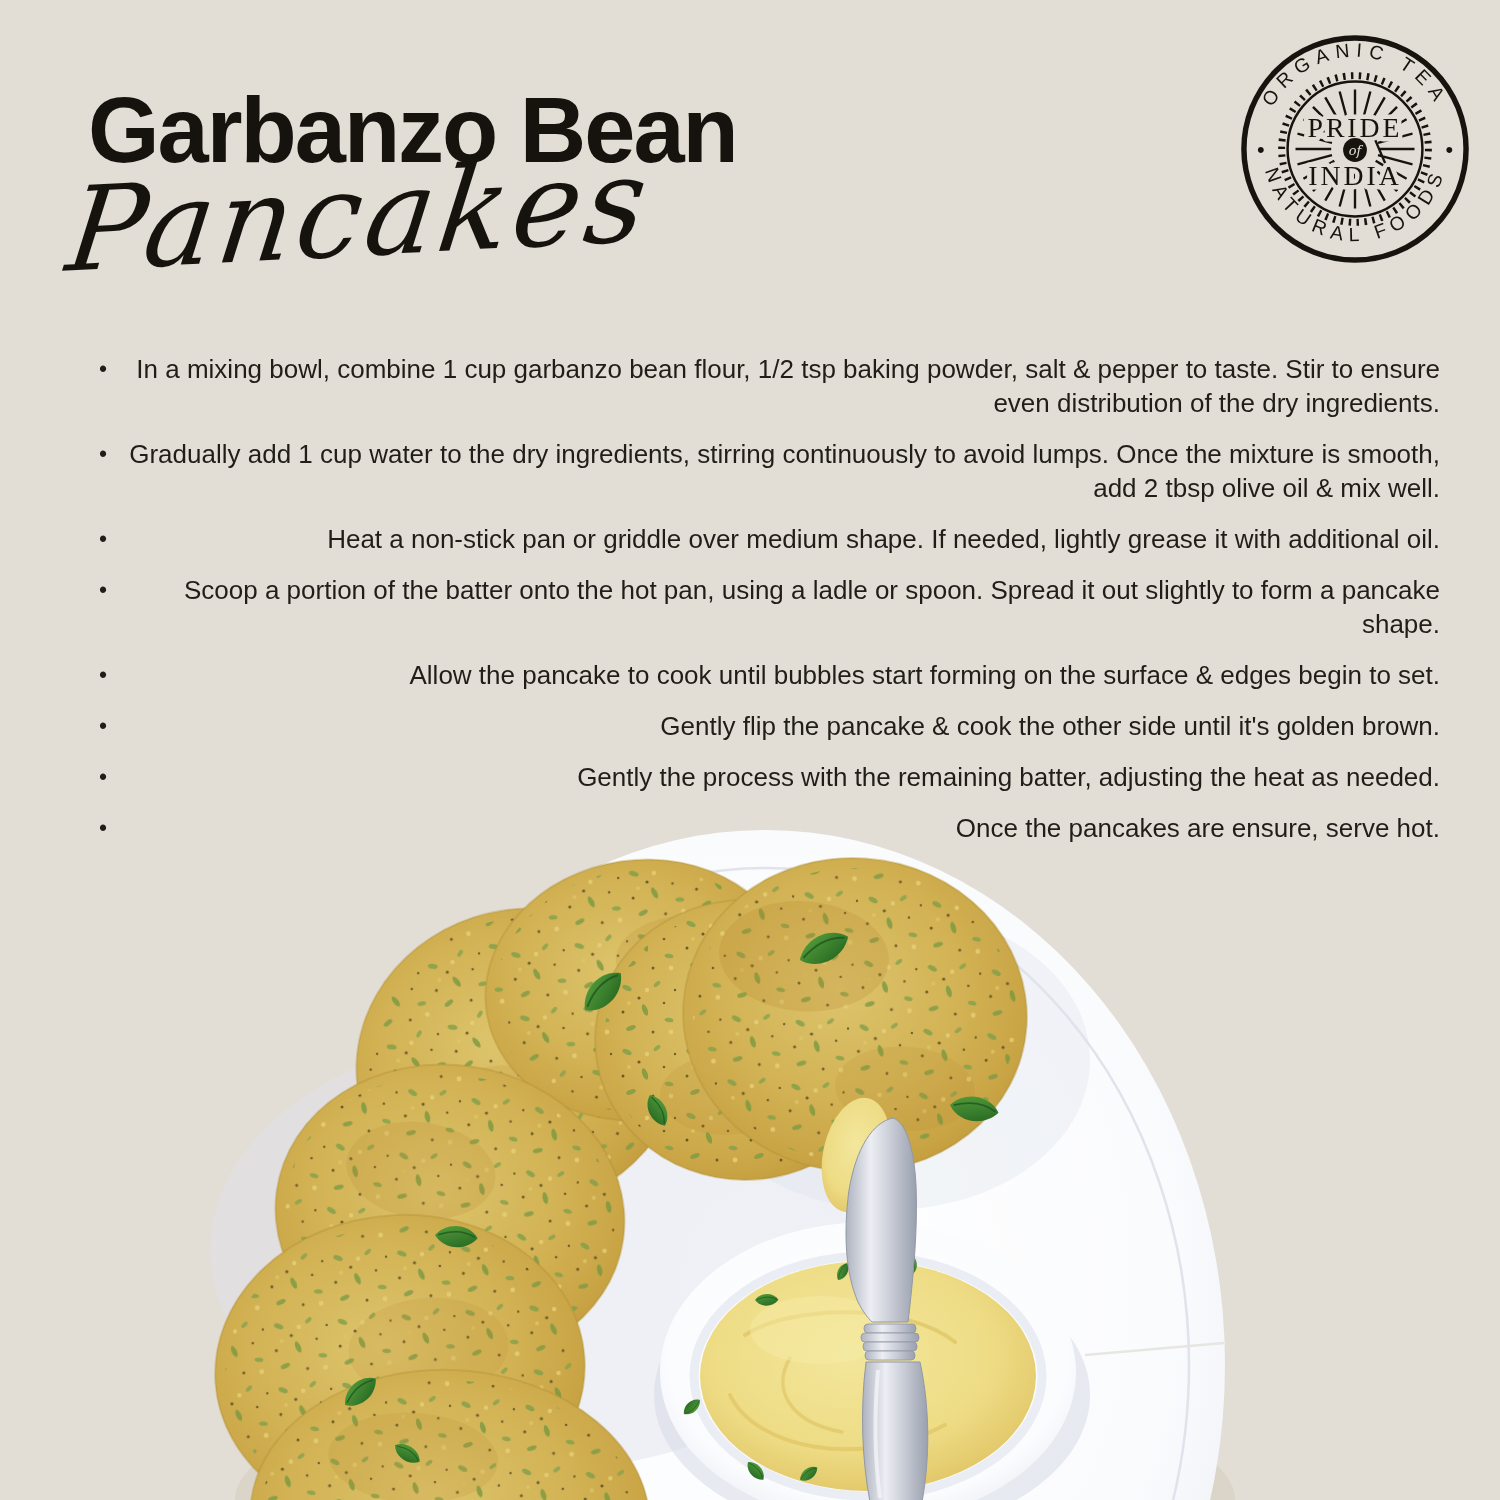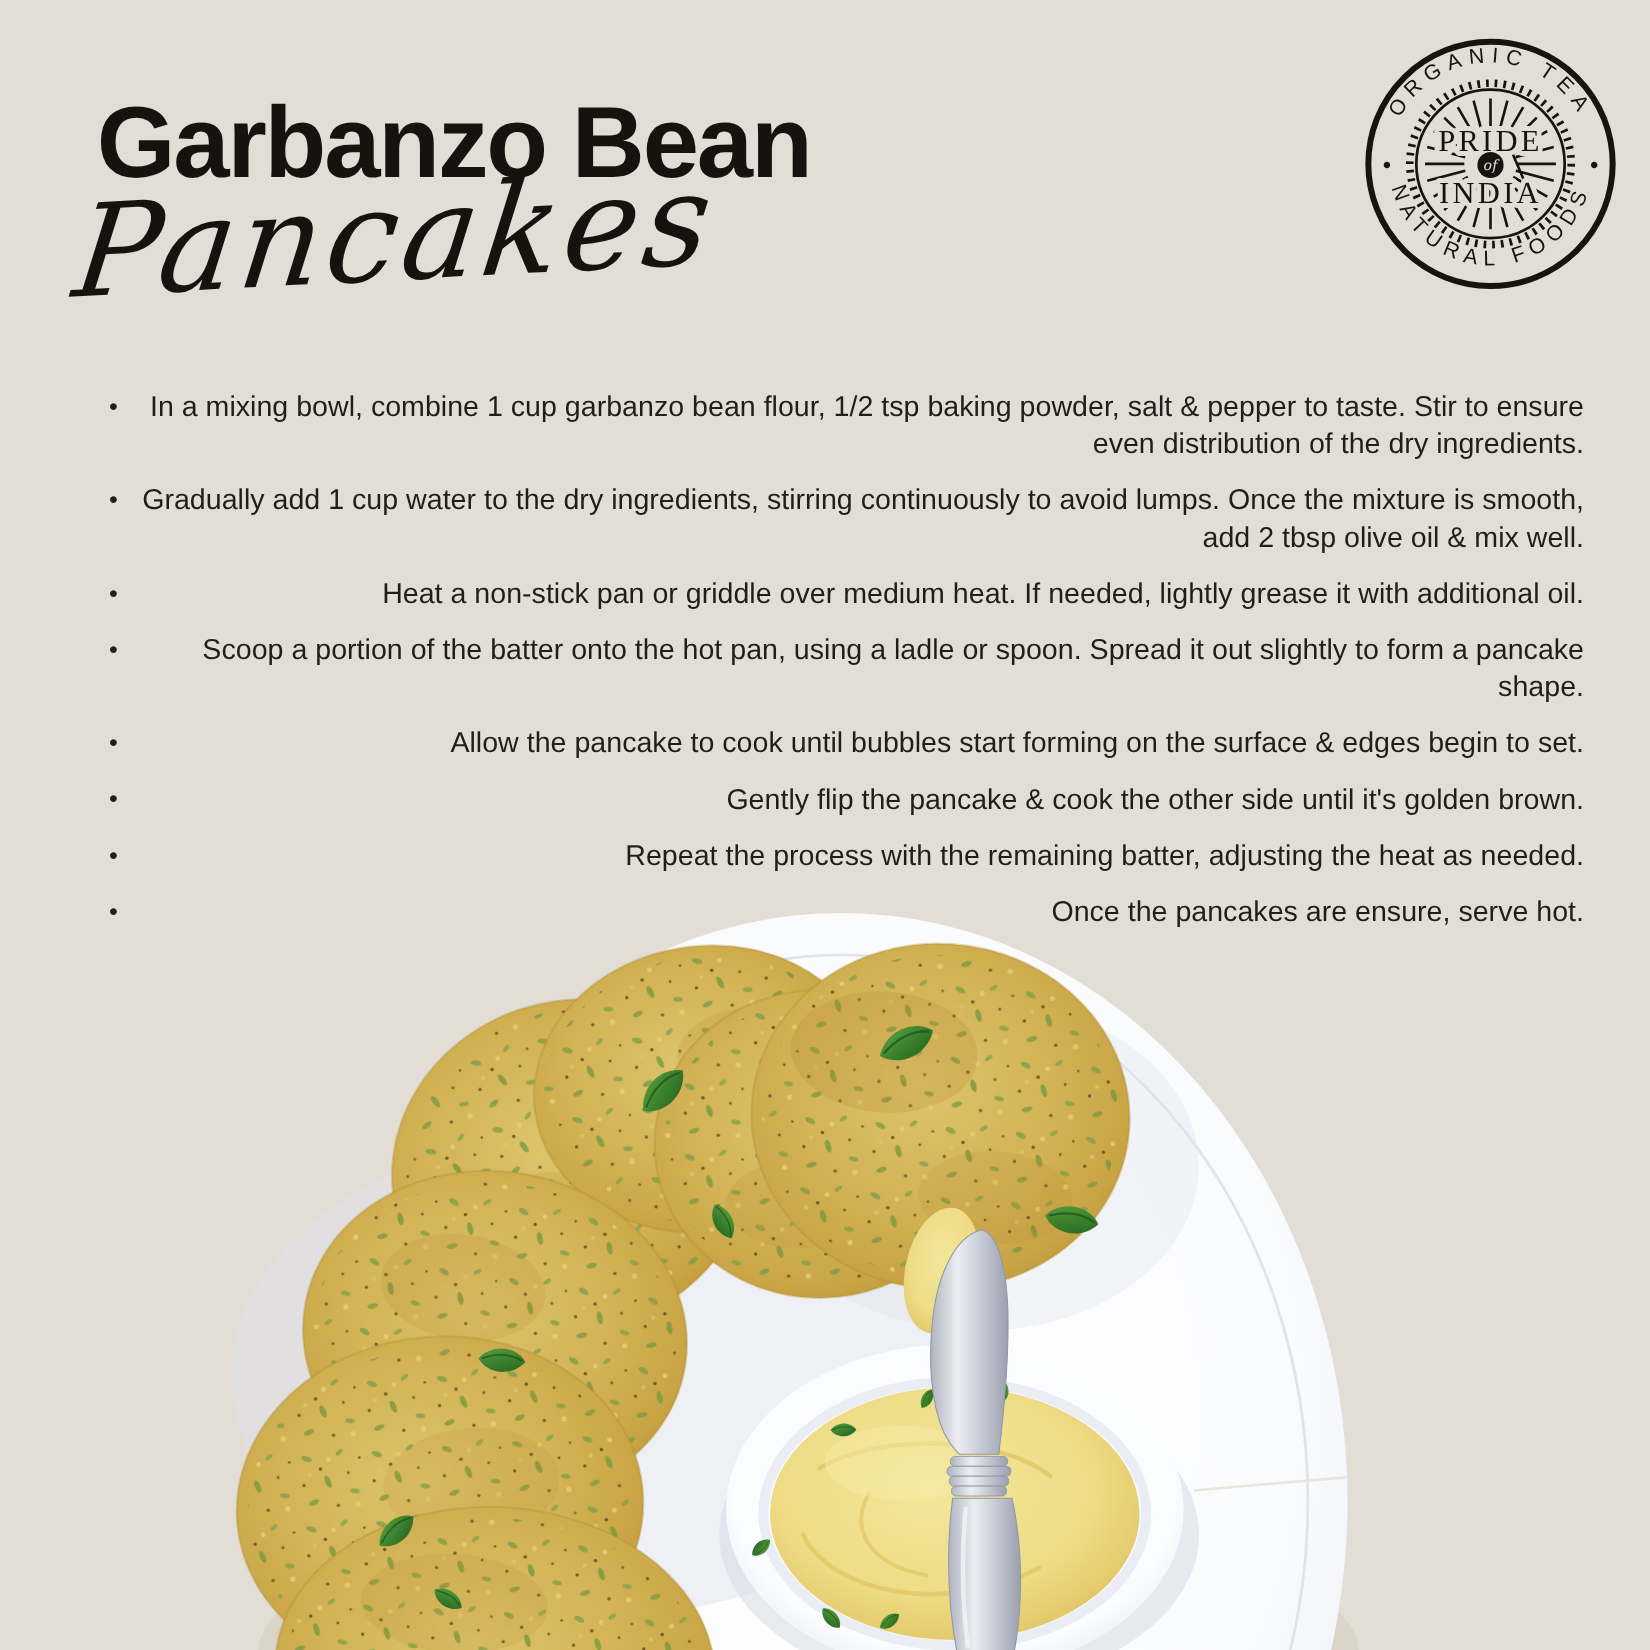--- a/index.html
+++ b/index.html
@@ -57,37 +57,37 @@
     <li>
         <span class="b">•</span>
         <span class="t">In a mixing bowl, combine 1 cup garbanzo bean flour, 1/2 tsp baking powder, salt &amp; pepper to taste. Stir to ensure even distribution of the dry ingredients.</span>
       </li>
     <li>
         <span class="b">•</span>
         <span class="t">Gradually add 1 cup water to the dry ingredients, stirring continuously to avoid lumps. Once the mixture is smooth, add 2 tbsp olive oil &amp; mix well.</span>
       </li>
     <li>
         <span class="b">•</span>
-        <span class="t">Heat a non-stick pan or griddle over medium heat. If needed, lightly grease it with additional oil.</span>
+        <span class="t">Heat a non-stick pan or griddle over medium shape. If needed, lightly grease it with additional oil.</span>
       </li>
     <li>
         <span class="b">•</span>
         <span class="t">Scoop a portion of the batter onto the hot pan, using a ladle or spoon. Spread it out slightly to form a pancake shape.</span>
       </li>
     <li>
         <span class="b">•</span>
         <span class="t">Allow the pancake to cook until bubbles start forming on the surface &amp; edges begin to set.</span>
       </li>
     <li>
         <span class="b">•</span>
         <span class="t">Gently flip the pancake &amp; cook the other side until it's golden brown.</span>
       </li>
     <li>
         <span class="b">•</span>
-        <span class="t">Repeat the process with the remaining batter, adjusting the heat as needed.</span>
+        <span class="t">Gently the process with the remaining batter, adjusting the heat as needed.</span>
       </li>
     <li>
         <span class="b">•</span>
         <span class="t">Once the pancakes are ensure, serve hot.</span>
       </li>
   </ul>
 
   <svg class="photo" viewBox="0 0 1500 690">
     <defs>
       <radialGradient id="plg" cx="0.5" cy="0.42" r="0.62">

